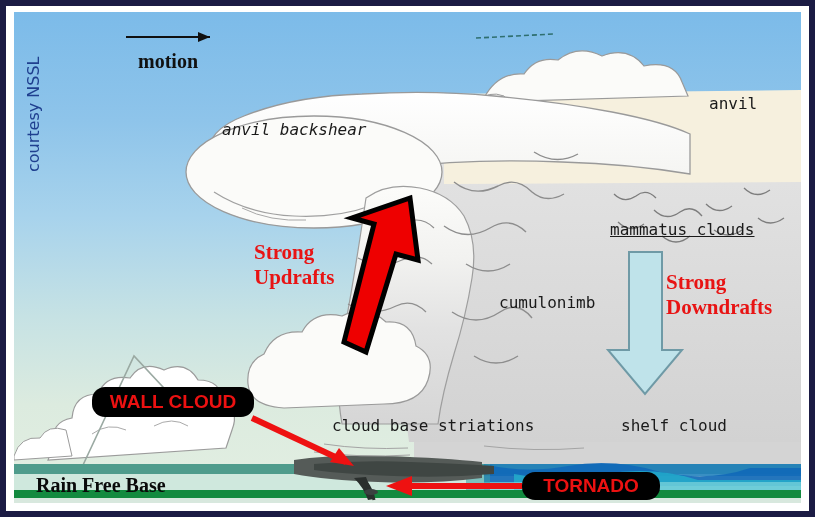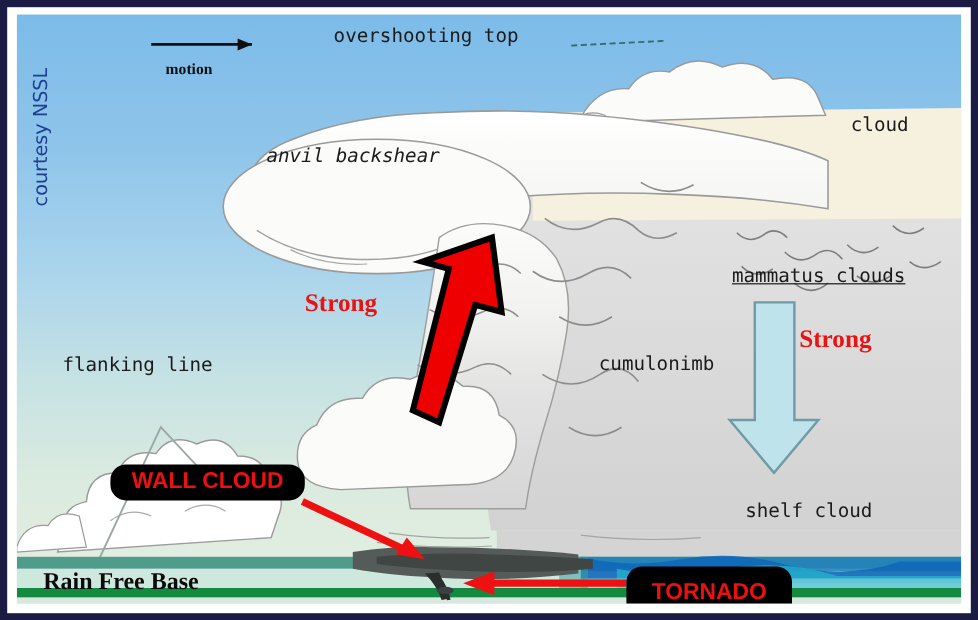--- a/index.html
+++ b/index.html
@@ -66,21 +66,21 @@
     font-size:16px;
     font-weight:400;
     white-space:nowrap;
     transform-origin:0 0;
     transform:rotate(-90deg);
   }
   .motionlbl{
     position:absolute;
     font-family:"Liberation Serif", serif;
     font-weight:bold;
-    font-size:13px;
+    font-size:20px;
     color:#111111;
     white-space:nowrap;
   }
   .rainfree{
     position:absolute;
     font-family:"Liberation Serif", serif;
     font-weight:bold;
     font-size:20px;
     color:#0a0a0a;
     white-space:nowrap;
@@ -258,47 +258,48 @@
         <line x1="508" y1="474" x2="392" y2="474" stroke="#ee1111" stroke-width="6"></line>
         <path d="M372,474 L398,464 L398,484 Z" fill="#ee1111"></path>
       </g>
 
     </svg>
 
     <div class="courtesy" style="left:10px;top:160px;">courtesy NSSL</div>
 
     <div class="motionlbl" style="left:124px;top:38px;">motion</div>
 
-    <div class="lbl" style="left:264px;top:8px;">overshooting top</div>
-
-    <div class="lbl" style="left:695px;top:82px;">cloud</div>
+
+    <div class="lbl" style="left:695px;top:82px;">anvil</div>
 
     <div class="lbl" style="left:208px;top:108px;font-style:italic;">anvil backshear</div>
 
     <div class="lbl" style="left:596px;top:208px;text-decoration:underline;">mammatus clouds</div>
 
     <div class="lbl" style="left:607px;top:404px;">shelf cloud</div>
 
     <div class="lbl" style="left:485px;top:281px;width:132px;overflow:hidden;">cumulonimb</div>
 
-
-    <div class="lbl" style="left:38px;top:282px;">flanking line</div>
+    <div class="lbl" style="left:318px;top:404px;">cloud base striations</div>
+
 
     <div class="rainfree" style="left:22px;top:462px;">Rain Free Base</div>
 
     <div class="serif-red" style="left:240px;top:228px;">
       <div>Strong</div>
+      <div>Updrafts</div>
     </div>
 
     <div class="serif-red" style="left:652px;top:258px;">
       <div>Strong</div>
+      <div>Downdrafts</div>
     </div>
 
     <div class="blackbox" style="left:78px;top:375px;width:162px;height:30px;font-size:19px;">
       <span>WALL CLOUD</span>
     </div>
 
-    <div class="blackbox" style="left:508px;top:460px;width:138px;height:44px;font-size:19px;">
+    <div class="blackbox" style="left:508px;top:460px;width:138px;height:28px;font-size:19px;">
       <span>TORNADO</span>
     </div>
 
   </div>
 </div>
 
 </body></html>

